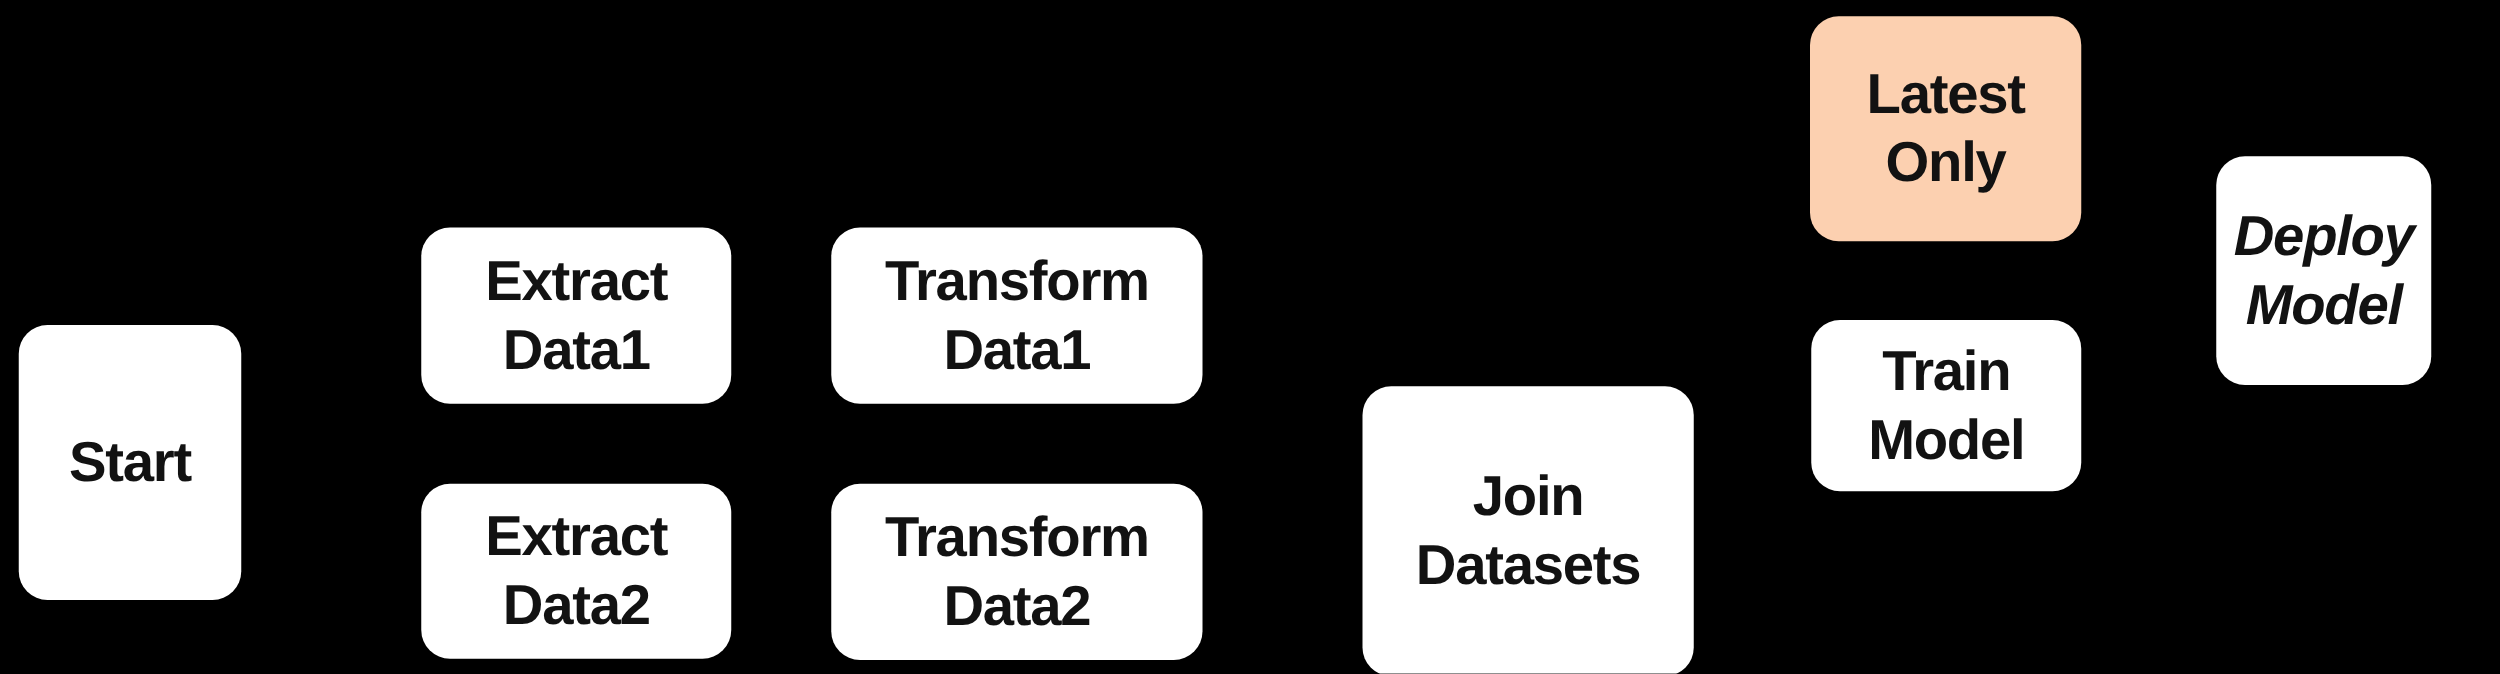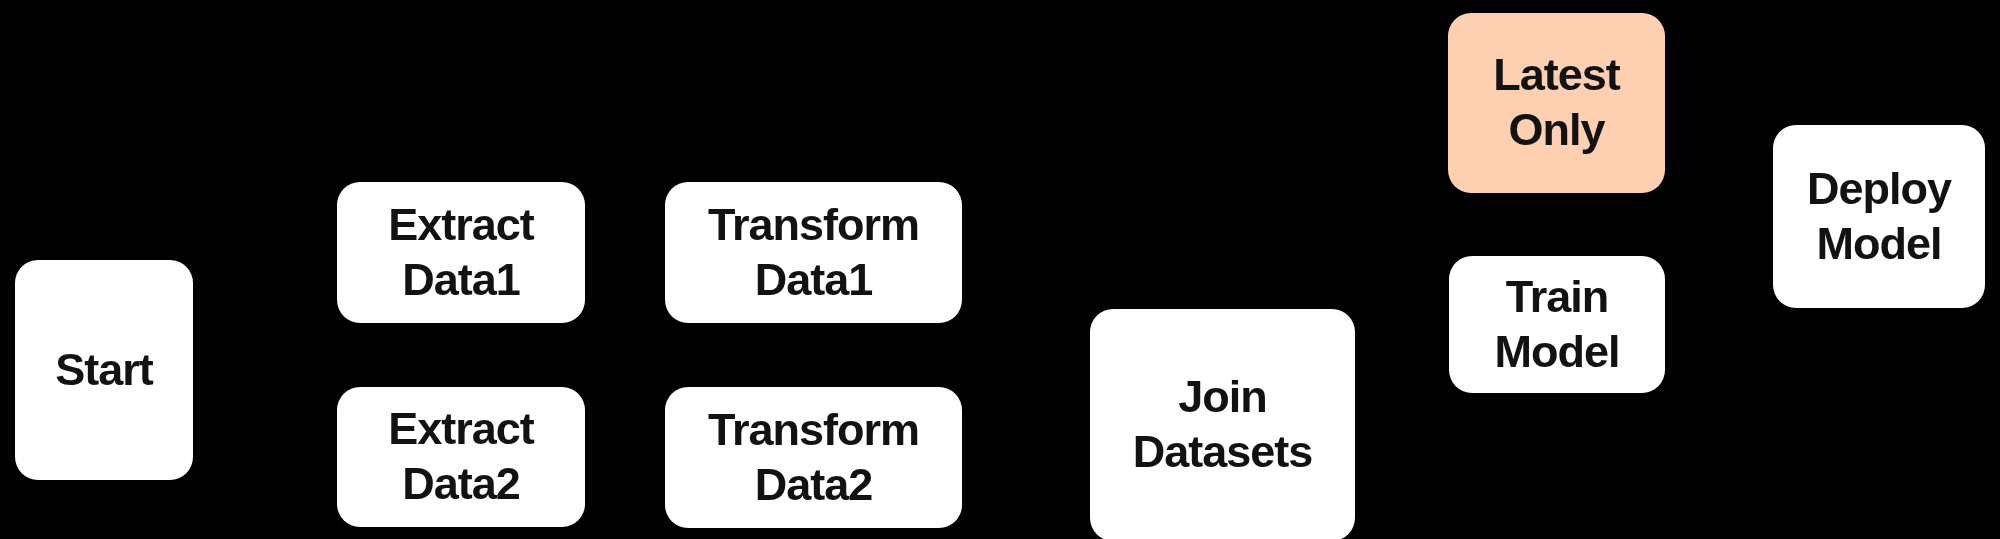--- a/index.html
+++ b/index.html
@@ -37,21 +37,21 @@
   .n-latest { background: var(--latest-fill, #fcd0b0); }
 
   .n-start     { left: 15px;   top: 260px; width: 178px; height: 220px; }
   .n-extract1  { left: 337px;  top: 182px; width: 248px; height: 141px; }
   .n-extract2  { left: 337px;  top: 387px; width: 248px; height: 140px; }
   .n-transform1{ left: 665px;  top: 182px; width: 297px; height: 141px; }
   .n-transform2{ left: 665px;  top: 387px; width: 297px; height: 141px; }
   .n-join      { left: 1090px; top: 265px; width: 265px; height: 232px; margin-top: 44px; }
   .n-latest    { left: 1448px; top: 13px;  width: 217px; height: 180px; }
   .n-train     { left: 1449px; top: 256px; width: 216px; height: 137px; }
-  .n-deploy    { left: 1773px; top: 125px; width: 212px; height: 183px; }
+  .n-deploy    { left: 1773px; top: 125px; width: 172px; height: 183px; font-style: italic; }
 </style>
 </head>
 <body>
 
 <div class="canvas">
 
   <div class="node n-start">
     <span class="node-label">Start</span>
   </div>
 

